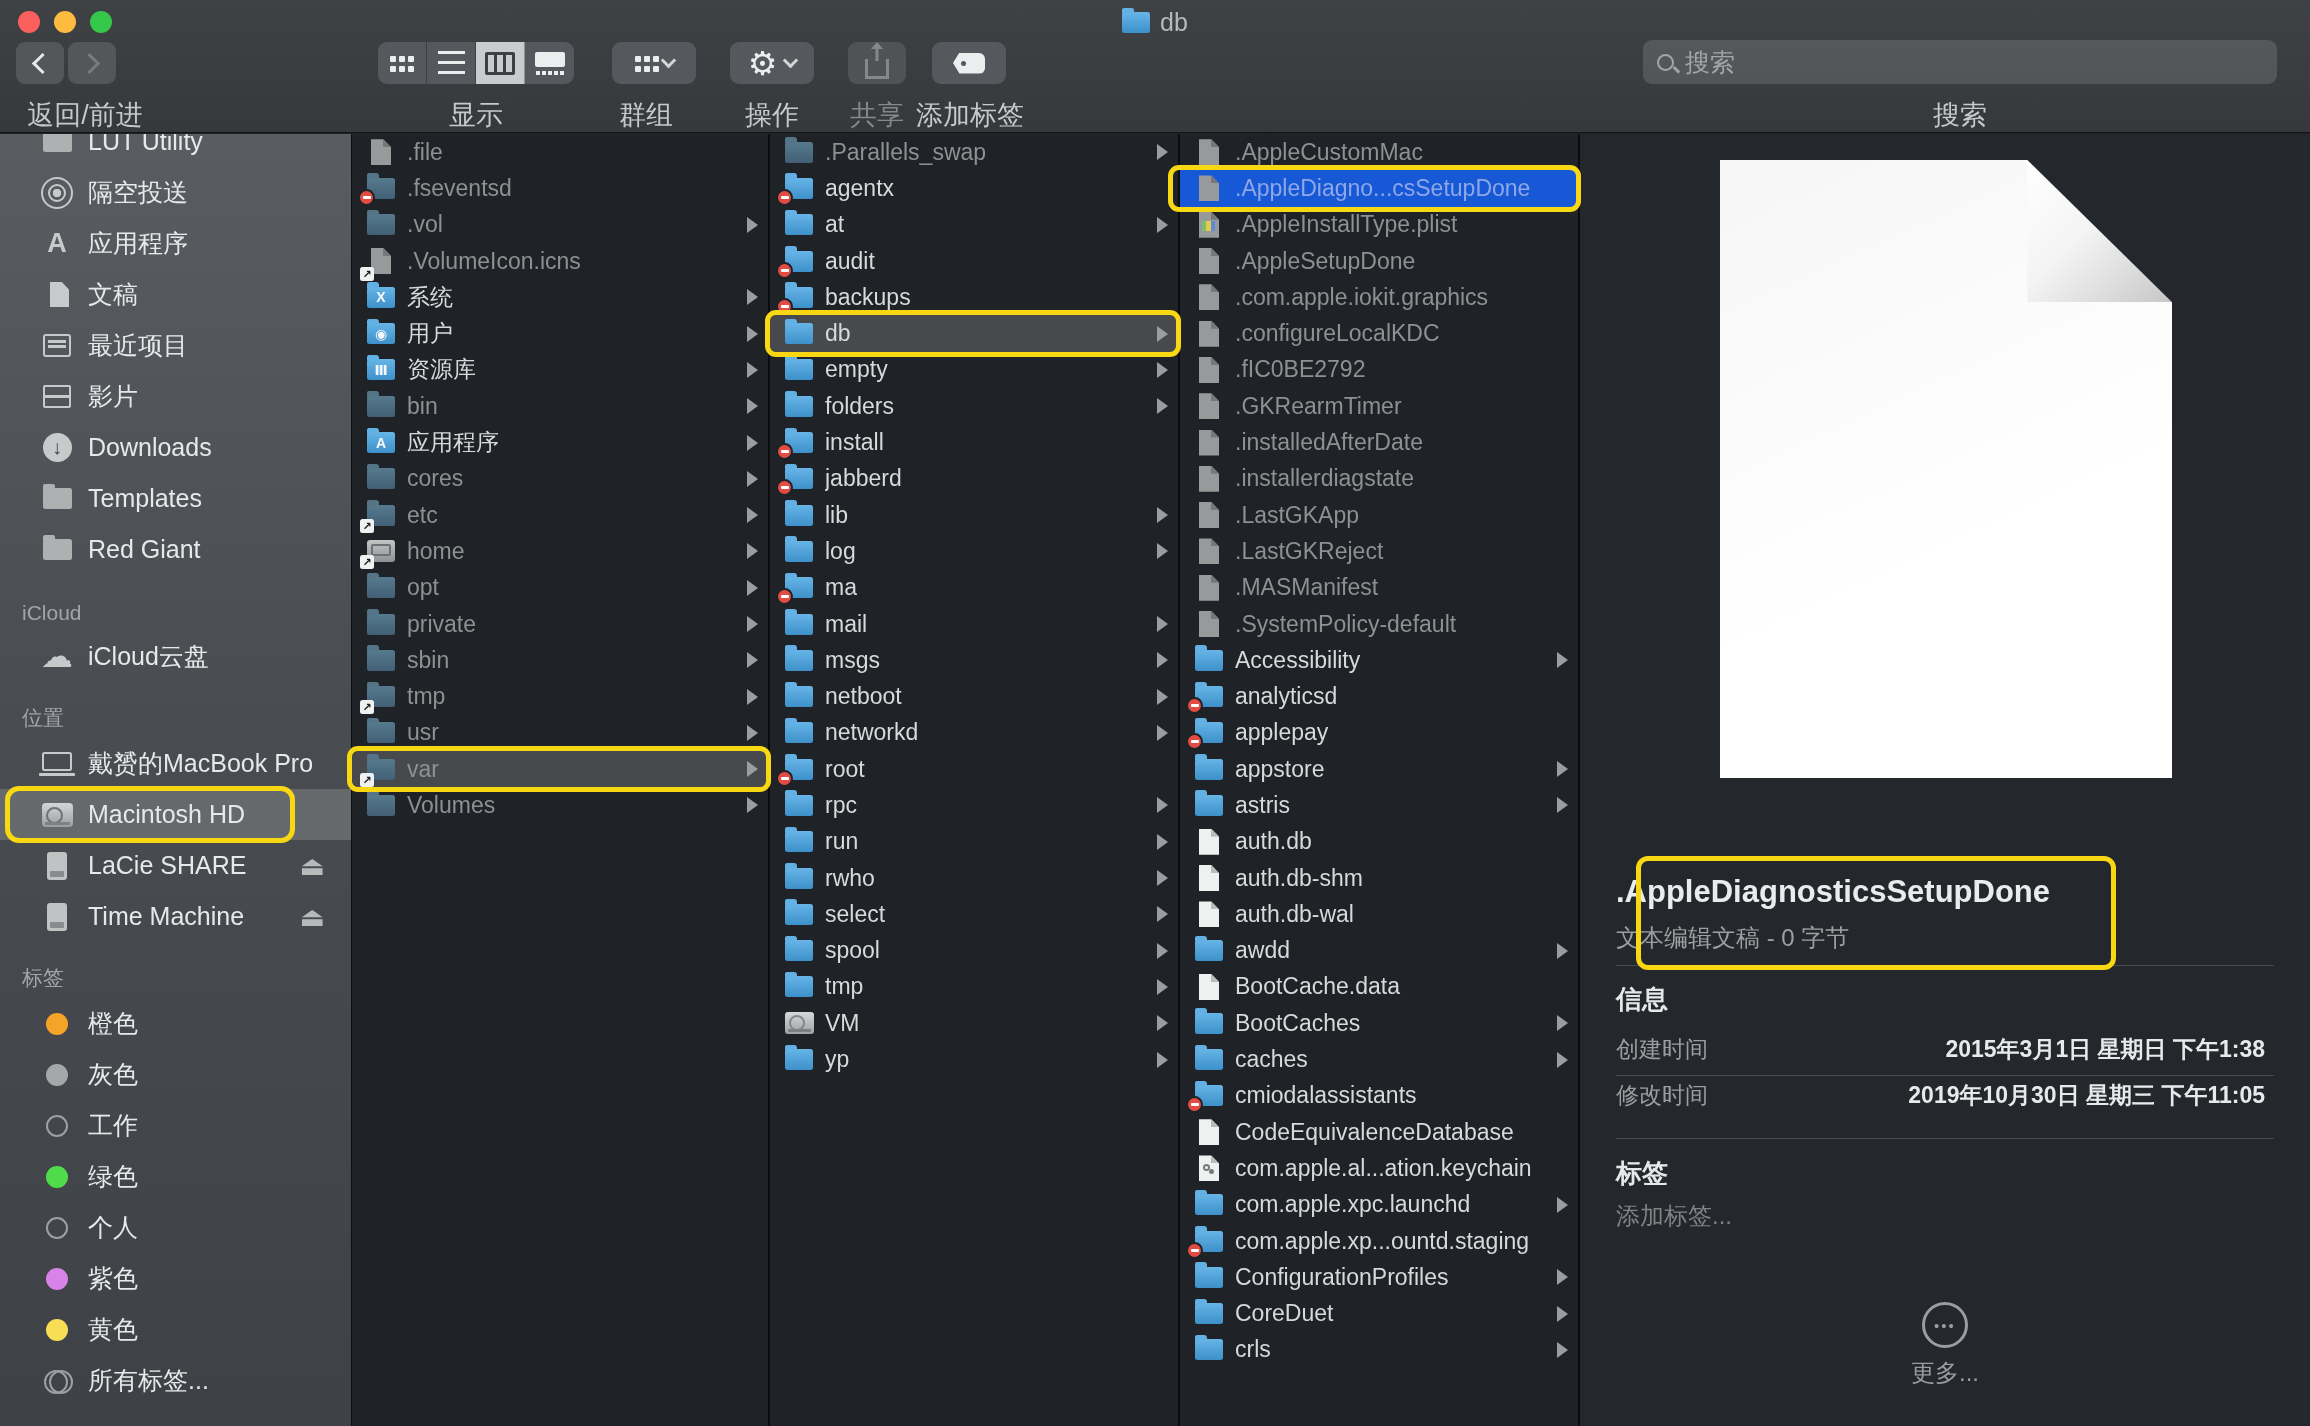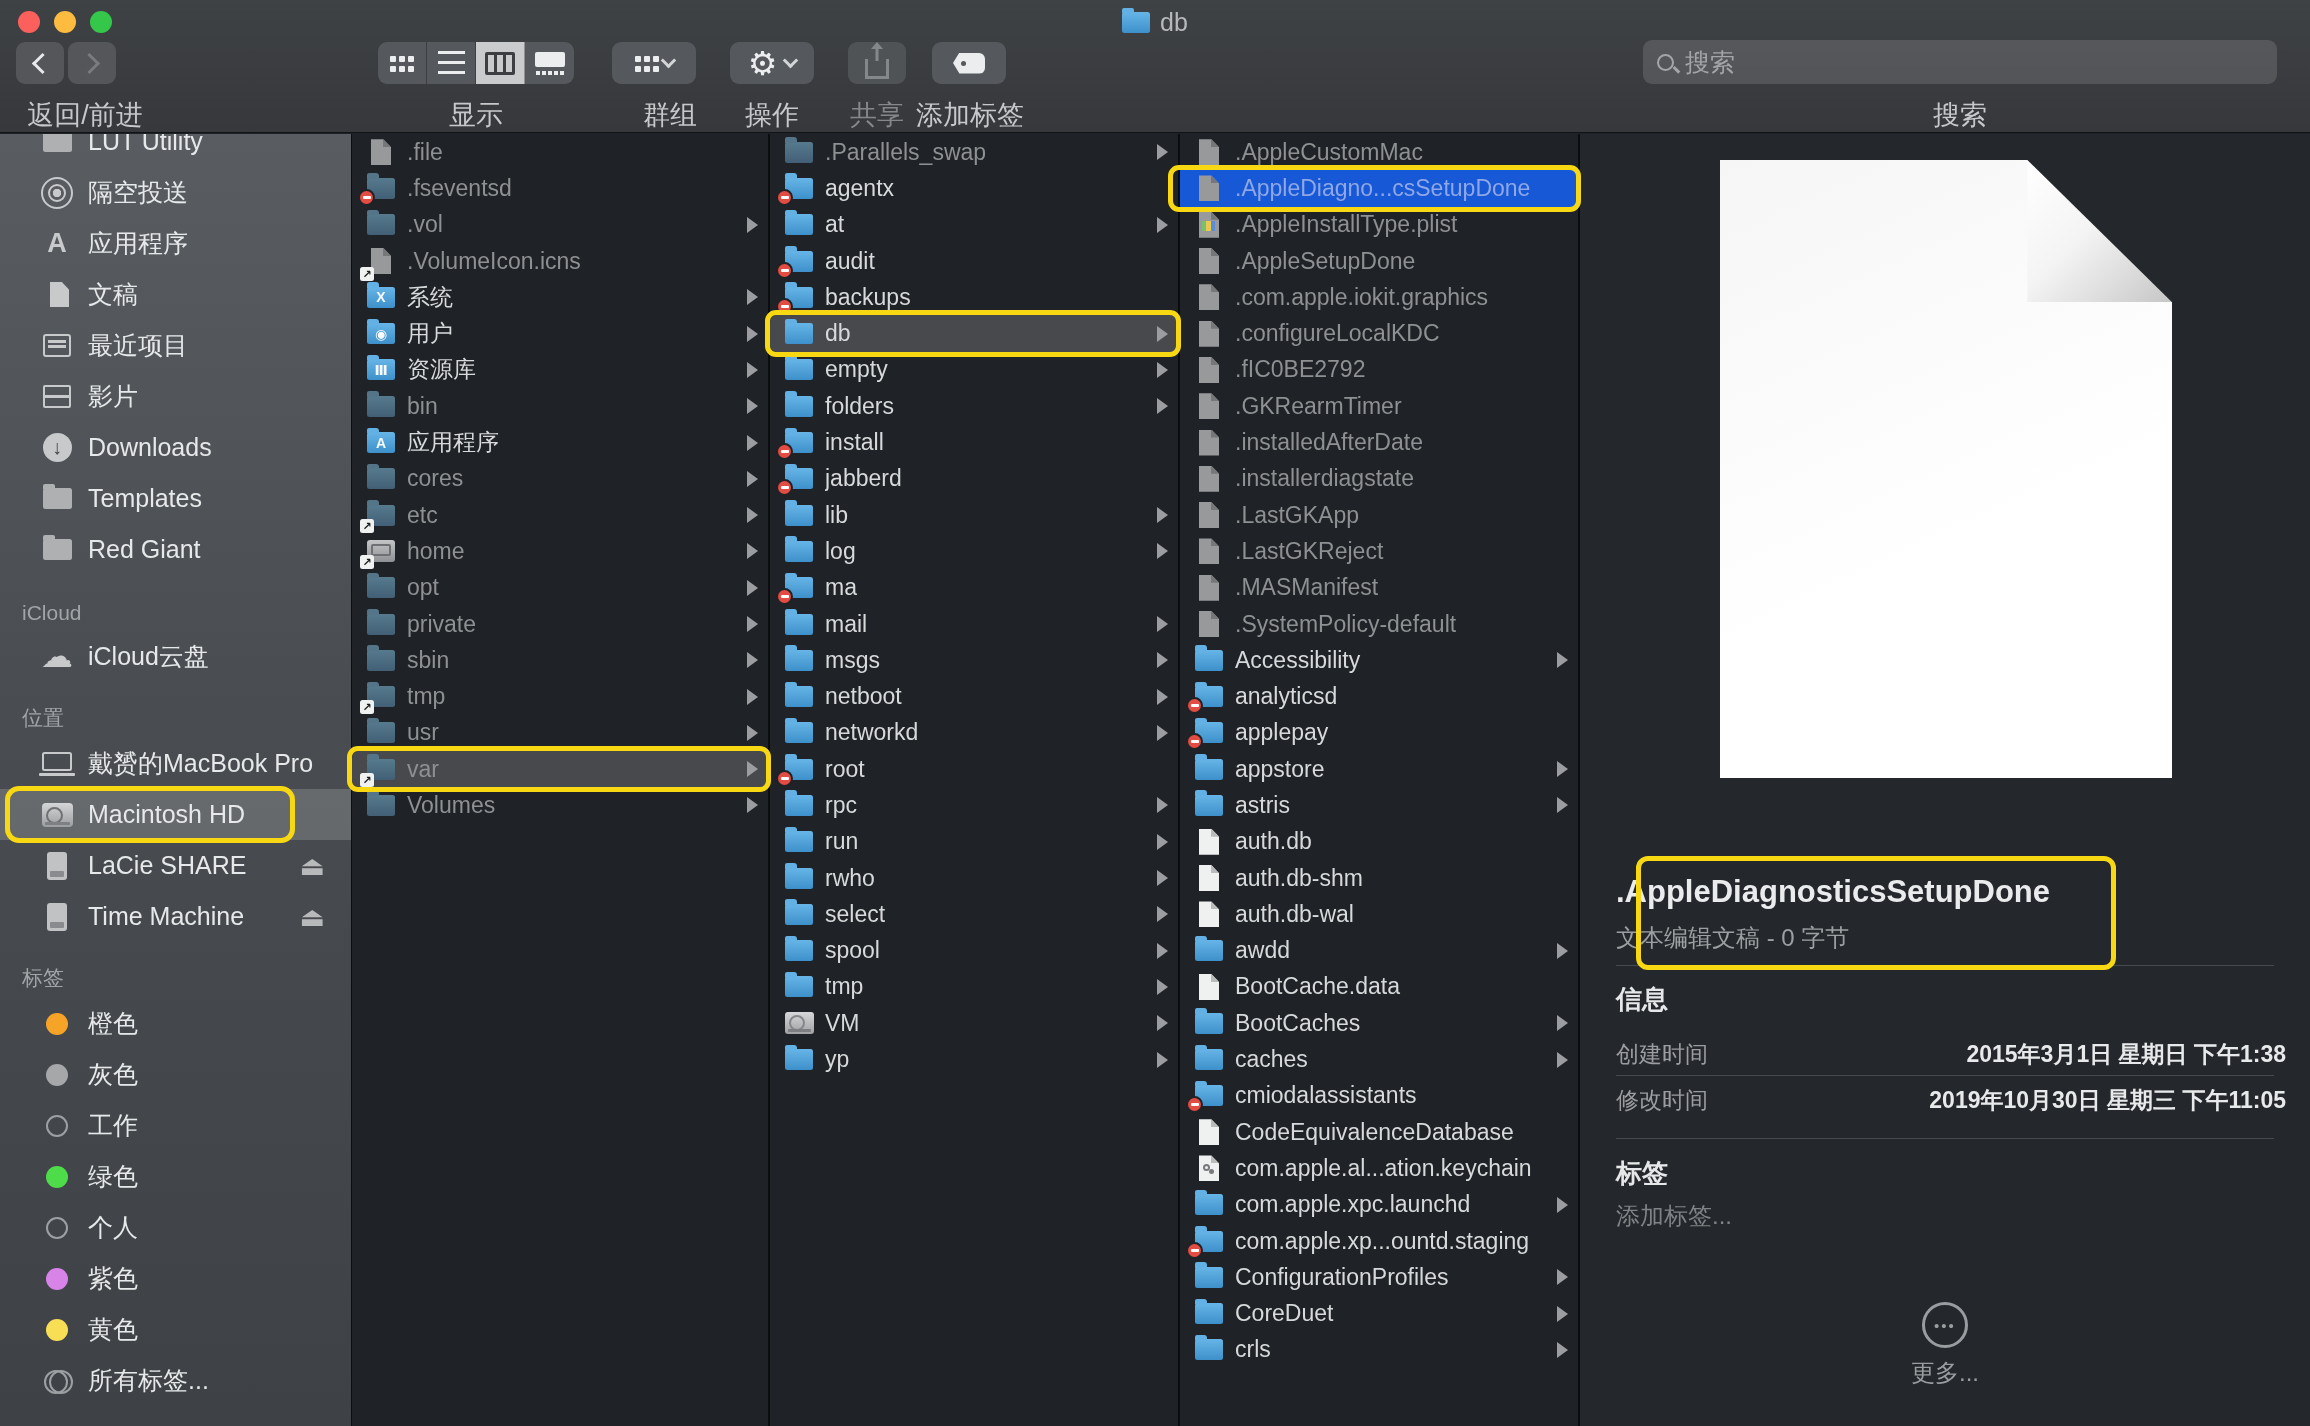--- a/index.html
+++ b/index.html
@@ -154,21 +154,21 @@
   clip-path:polygon(0 0,68% 0,100% 23%,100% 100%,0 100%);
   filter:drop-shadow(0 5px 14px rgba(0,0,0,.4))}
 #prev-doc::before{content:'';position:absolute;left:68%;top:0;width:32%;height:23%;
   background:linear-gradient(to bottom right,#fff 0%,#f4f4f4 45%,#dcdcdc 75%,#c6c6c6 100%);
   clip-path:polygon(0 0,100% 100%,0 100%)}
 #prev-title-wrap{position:absolute;left:36px;right:36px;top:740px}
 #prev-filename{font-size:31px;font-weight:bold;color:#eaebec}
 #prev-kind{font-size:24px;color:#9da0a2;margin-top:12px}
 .pdiv{position:absolute;left:36px;right:36px;height:1px;background:rgba(255,255,255,.17)}
 #prev-info-header{position:absolute;left:36px;top:848px;font-size:26px;font-weight:bold;color:#e6e7e8}
-.prow{position:absolute;left:36px;right:24px;height:40px;display:flex;align-items:center}
+.prow{position:absolute;left:36px;right:45px;height:40px;display:flex;align-items:flex-start}
 .plabel{font-size:23px;color:#9b9da0}
 .pvalue{margin-left:auto;font-size:23px;font-weight:bold;color:#e8e9ea}
 #prev-tags-header{position:absolute;left:36px;top:1022px;font-size:26px;font-weight:bold;color:#e6e7e8}
 #prev-addtags{position:absolute;left:36px;top:1066px;font-size:24px;color:#808386}
 #prev-more{position:absolute;left:0;right:0;top:1168px;display:flex;flex-direction:column;align-items:center;gap:9px}
 .more-circle{width:46px;height:46px;border:3px solid #9a9da0;border-radius:50%;
   display:flex;align-items:center;justify-content:center;color:#9a9da0;font-size:15px;letter-spacing:2px}
 #prev-more-label{font-size:24px;color:#9a9da0}
 </style>
 </head>
@@ -207,21 +207,21 @@
       <div class="seg">
           <span class="ic-gallery"></span>
         </div>
     </div>
     <div class="tb-label" style="left:378px;width:196px">显示</div>
 
     <div class="tb-btn" style="left:612px;width:84px">
       <span class="ic-grid" style="margin:-8px 14px 0 0"></span>
       <span class="cdn"></span>
     </div>
-    <div class="tb-label" style="left:620px;width:100px">群组</div>
+    <div class="tb-label" style="left:596px;width:100px">群组</div>
 
     <div class="tb-btn" style="left:730px;width:84px">
       <span class="ic-gear">⚙</span>
       <span class="cdn"></span>
     </div>
     <div class="tb-label" style="left:722px;width:100px">操作</div>
 
     <div class="tb-btn" style="left:848px;width:58px;background:#505356">
       <span class="ic-share"></span>
     </div>

